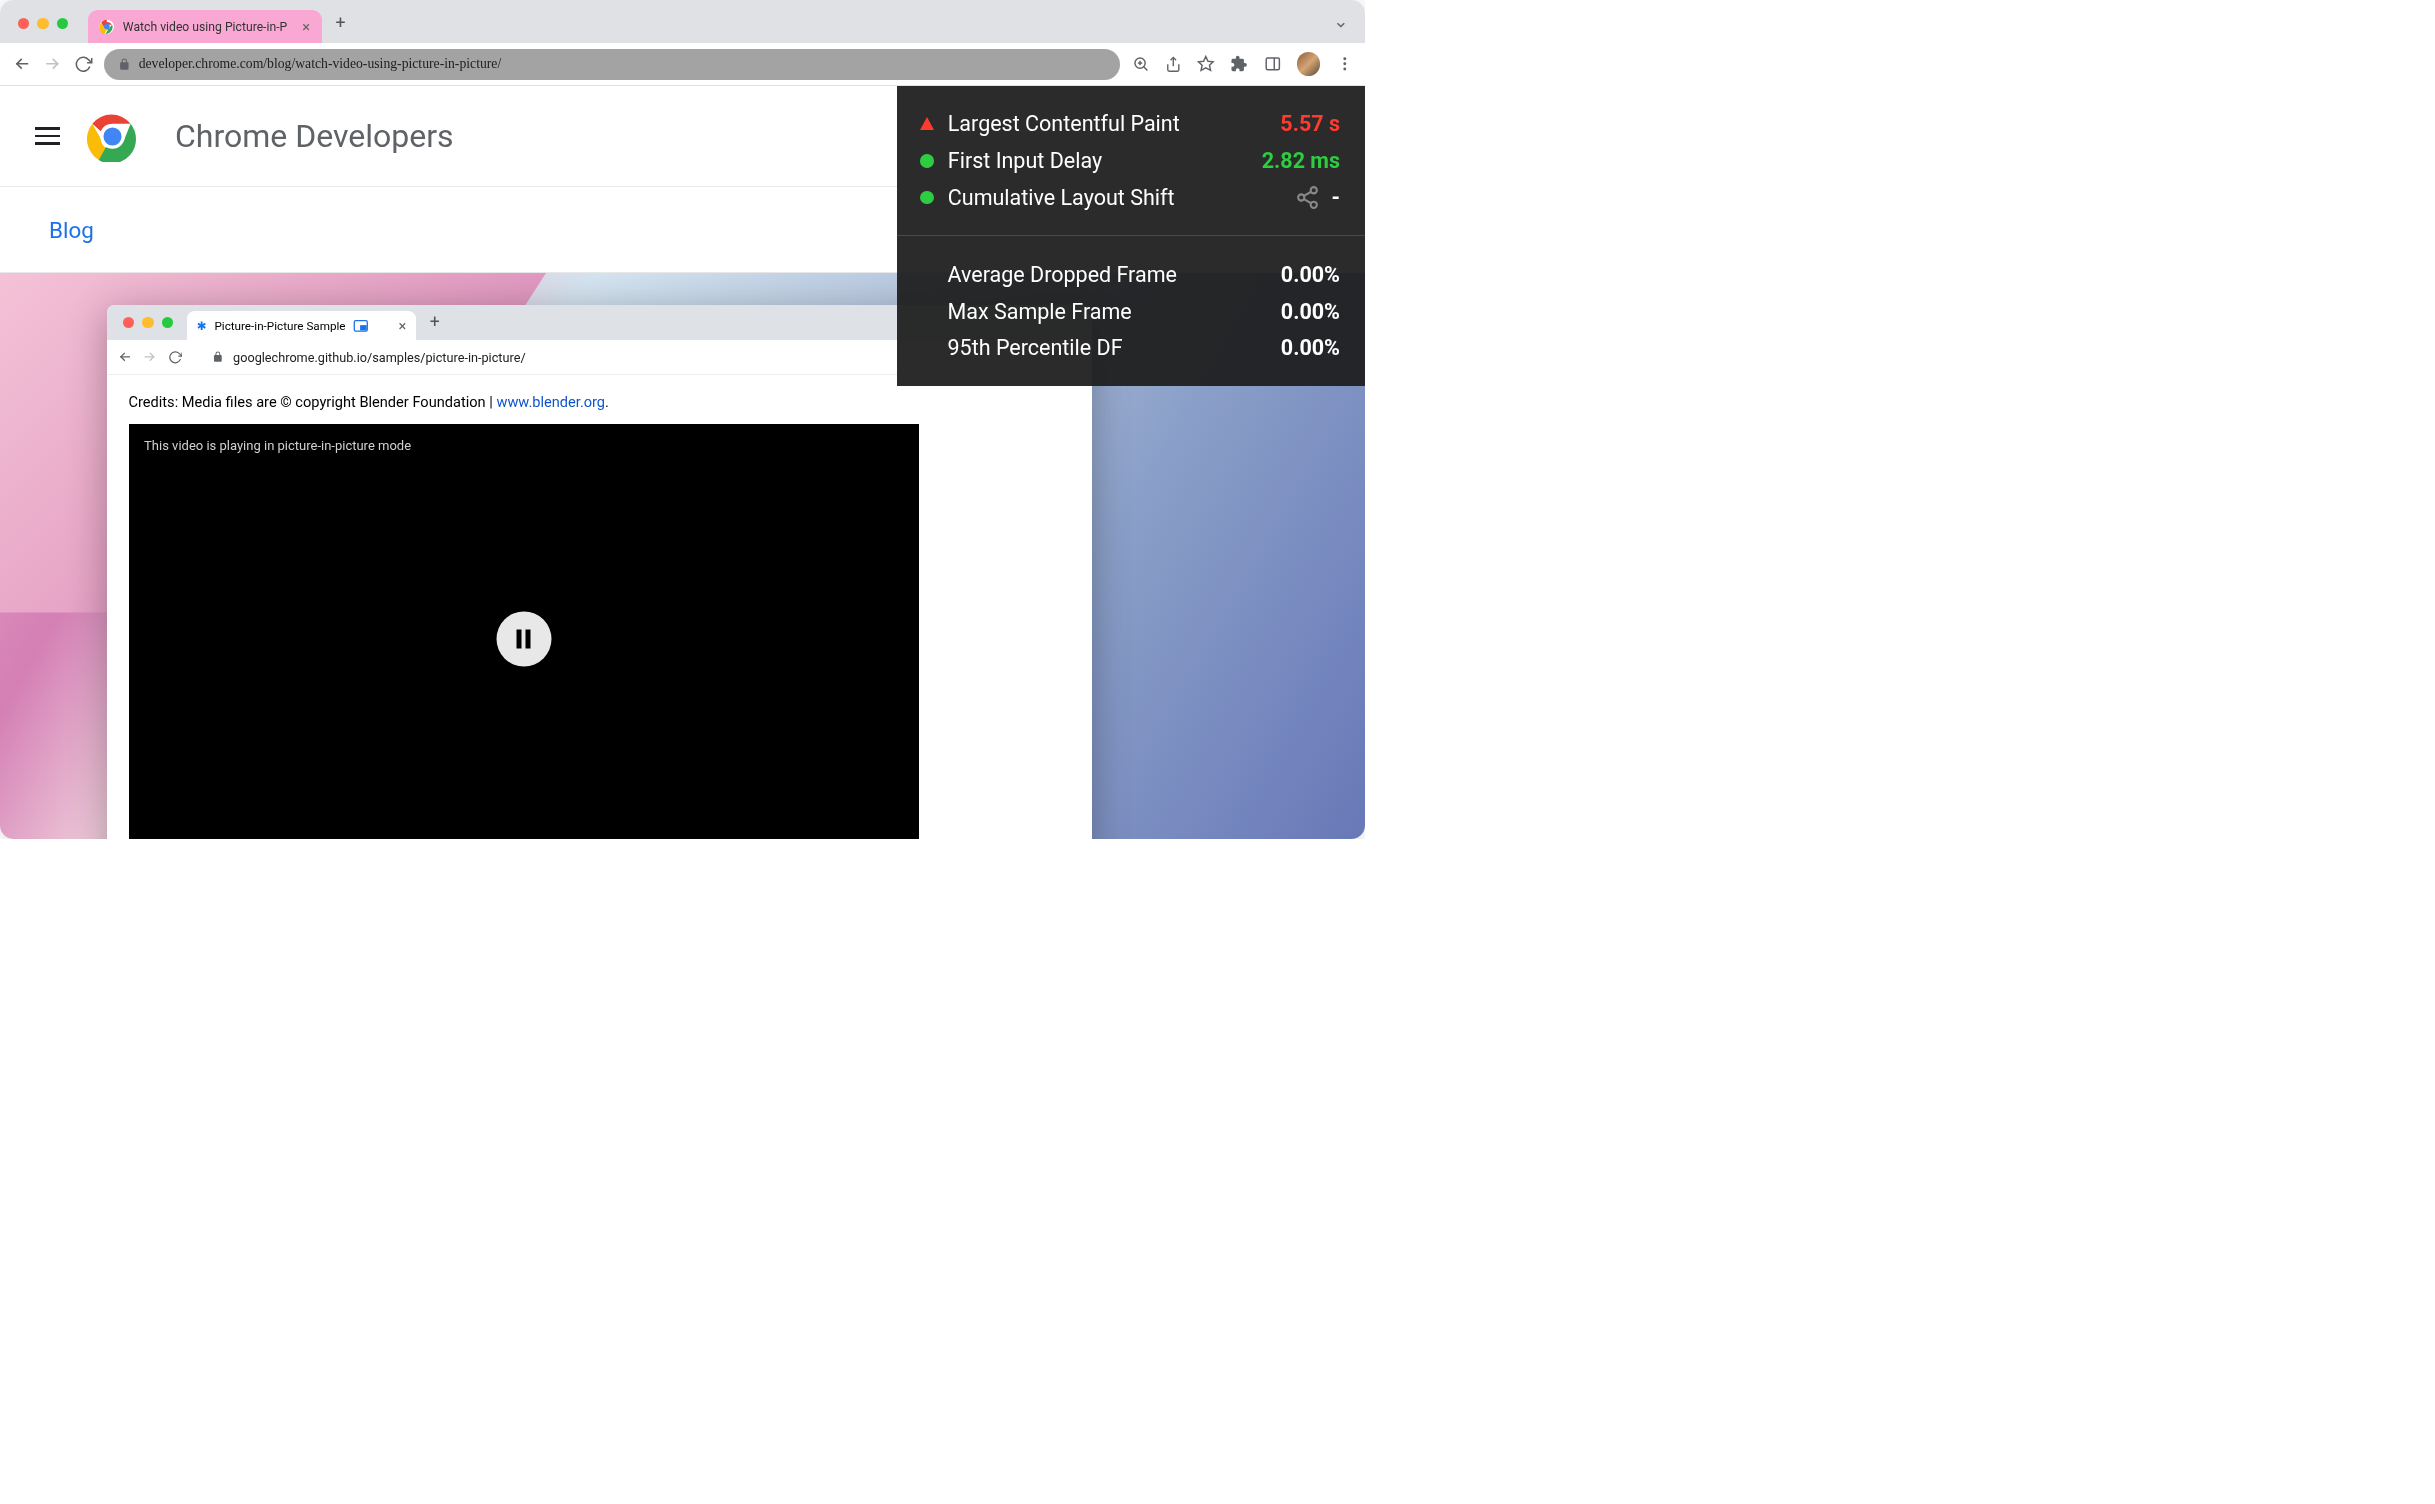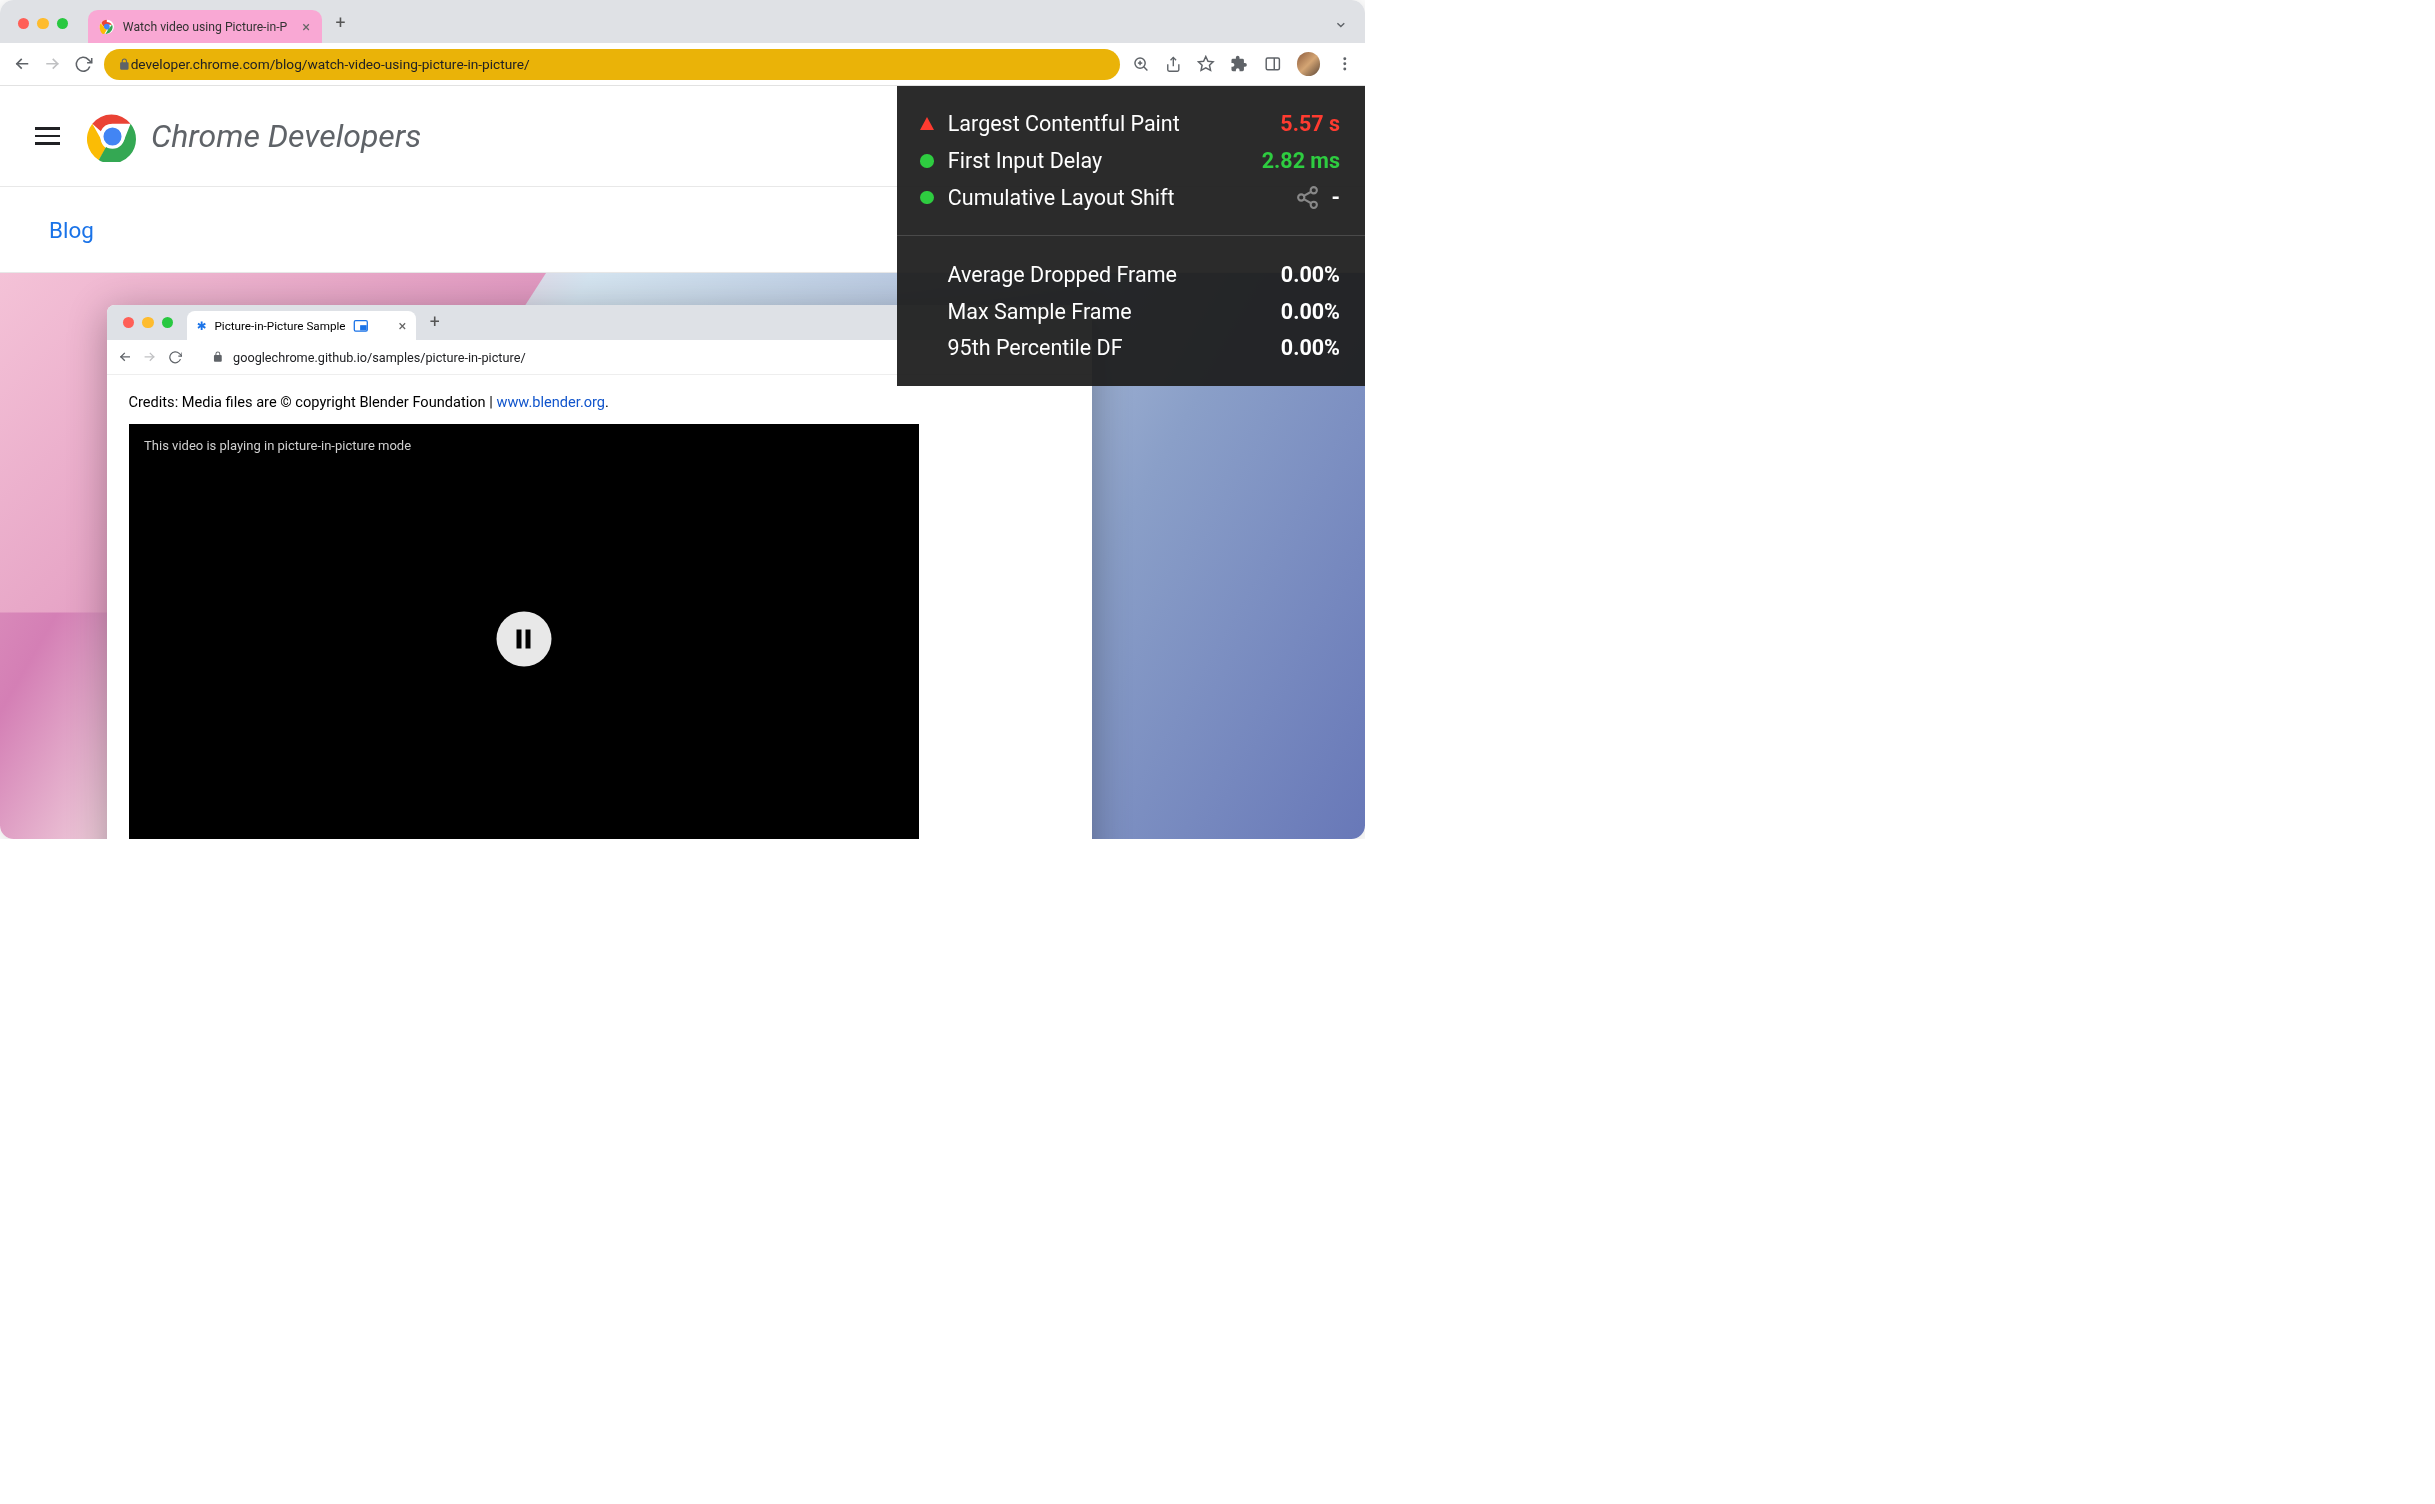--- a/index.html
+++ b/index.html
@@ -63,46 +63,47 @@
   align-items: center;
   padding: 0 11.7px;
   gap: 11.7px;
   border-bottom: 1px solid #e2e2e2;
 }
 .nav-btn { color: #5f6368; cursor: pointer; display:flex; align-items:center; }
 .nav-btn.disabled { color: #c0c1c3; }
 .omnibox {
   flex: 1;
   height: 31px;
-  background: #eab308;
+  background: #a3a3a3;
   border-radius: 15.6px;
   display: flex;
   align-items: center;
   padding: 0 13.7px;
-  gap: 0;
+  gap: 8px;
   color: #202124;
   font-size: 13.7px;
+  font-family: Liberation Serif, serif;
 }
 .lock-ic { color: #5f6368; font-size: 12.7px; }
 .toolbar-icons { display: flex; gap: 15.6px; align-items: center; color: #5f6368; }
 .avatar { width: 23.4px; height: 23.4px; border-radius: 50%; background: linear-gradient(135deg,#8b5a3c,#d4a574,#5b4636); }
 
 .content { flex: 1; position: relative; overflow: hidden; }
 
 .site-header {
   height: 101px;
   display: flex;
   align-items: center;
   padding: 0 35px;
   gap: 27px;
   border-bottom: 1px solid #e8e8e8;
 }
 .hamburger { display:flex; flex-direction:column; gap:4.9px; cursor:pointer; }
 .hamburger span { width:25px; height:2.9px; background:#202124; }
-.site-title { font-size: 32px; color: #5f6368; font-weight: 400; display:flex; align-items:center; gap:13px;font-style:italic; }
+.site-title { font-size: 32px; color: #5f6368; font-weight: 400; display:flex; align-items:center; gap:37px; }
 .chrome-logo { width:51px; height:51px; }
 
 .breadcrumb-bar {
   height: 86px;
   padding: 0 49px;
   display: flex;
   align-items: center;
   border-bottom: 1px solid #e8e8e8;
 }
 .breadcrumb-link { color: #1a73e8; font-size: 22.4px; text-decoration: none; }

